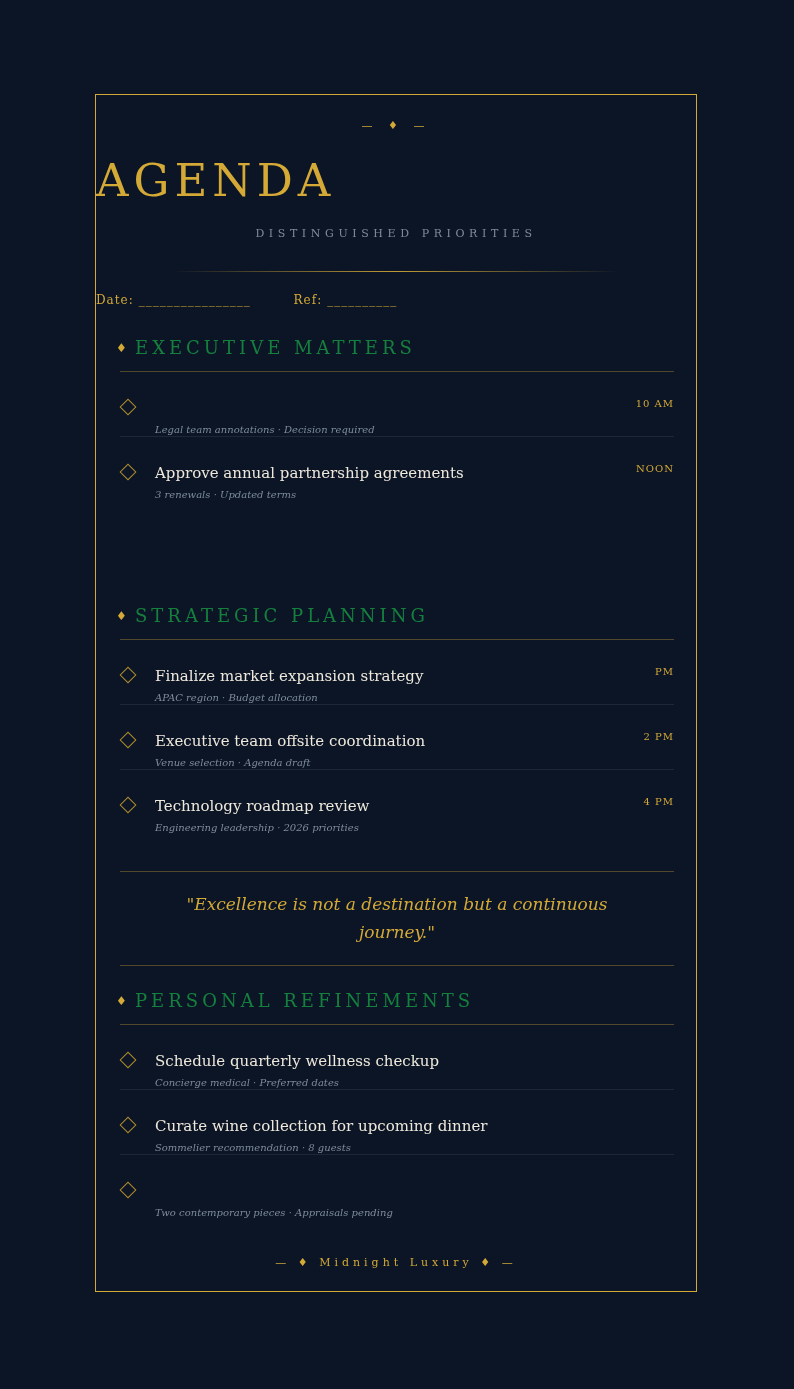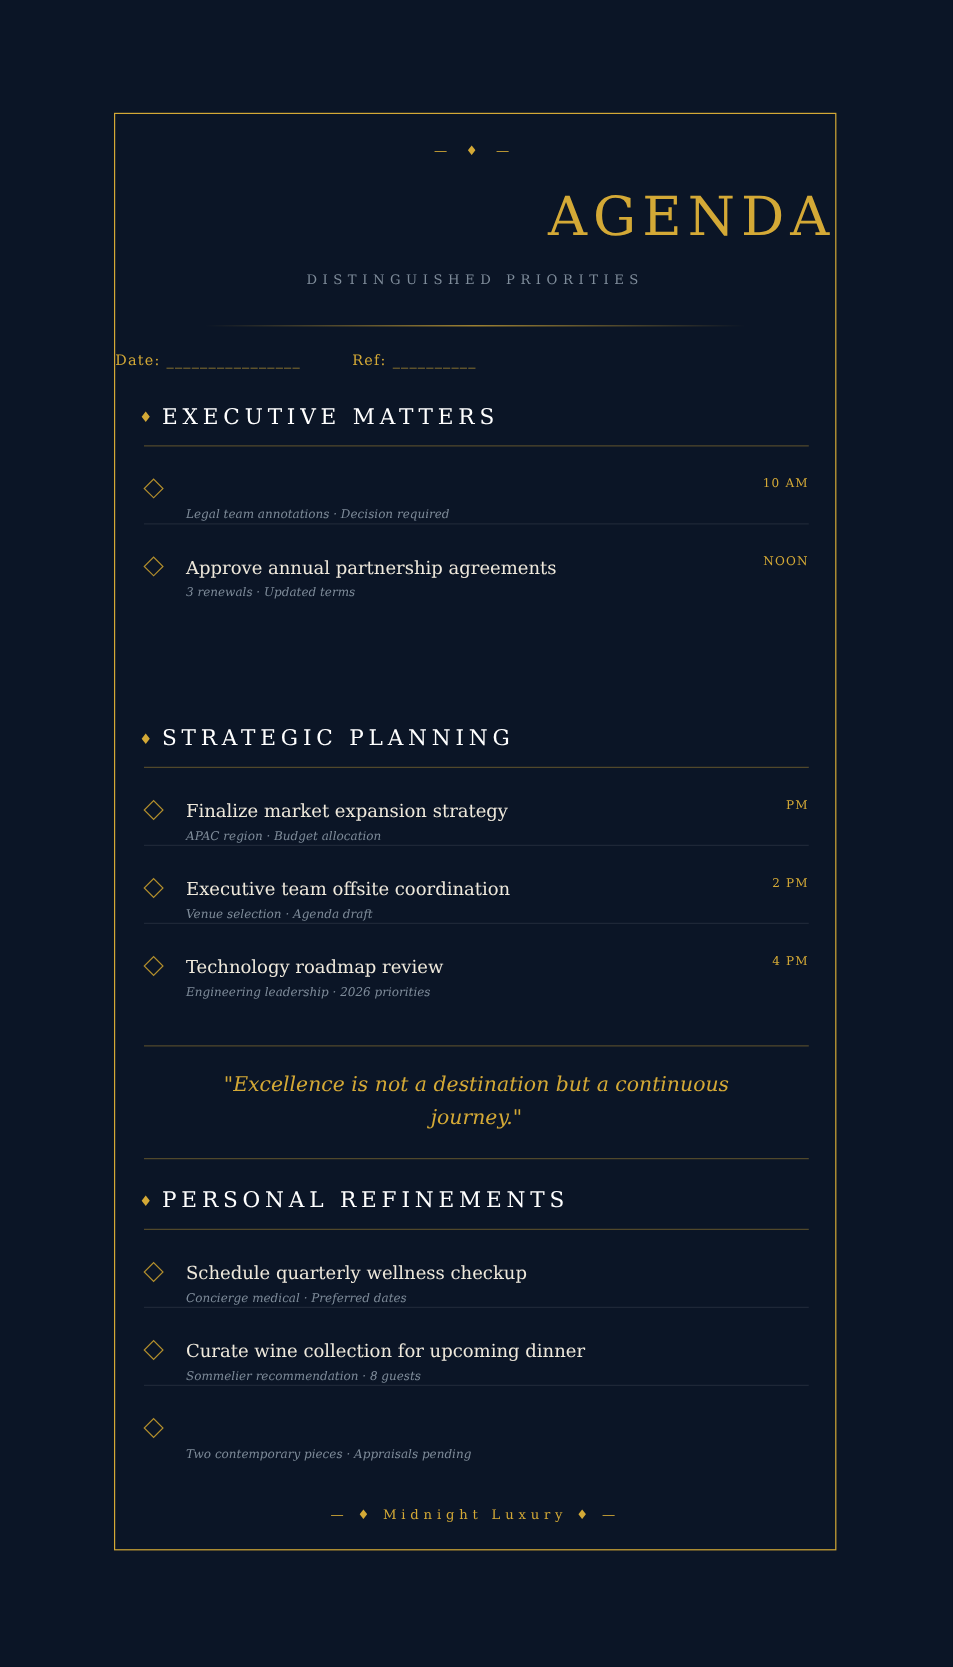--- a/index.html
+++ b/index.html
@@ -31,21 +31,21 @@
       text-align: center;
       color: #d4a936;
       font-size: 11px;
       letter-spacing: 6px;
       line-height: 14px;
     }
     .title {
       position: absolute;
       left: 0; right: 0;
       top: 56px;
-      text-align: right;
+      text-align: left;
       color: #d4a936;
       font-family: "DejaVu Serif", serif;
       font-size: 45px;
       letter-spacing: 5px;
       line-height: 60px;
       font-weight: normal;
     }
     .subtitle {
       position: absolute;
       left: 0; right: 0;
@@ -92,21 +92,21 @@
       padding-top: 0px;
     }
     .section-bullet {
       color: #d4a936;
       font-size: 12px;
       line-height: 28px;
       width: 19px;
       margin-left: -4px;
     }
     .section-title {
-      color: #ffffff;
+      color: #15803d;
       font-size: 18px;
       letter-spacing: 4px;
       line-height: 28px;
     }
     .item {
       position: relative;
       height: 65px;
       box-sizing: border-box;
       border-bottom: 1px solid rgba(255,255,255,0.08);
     }

